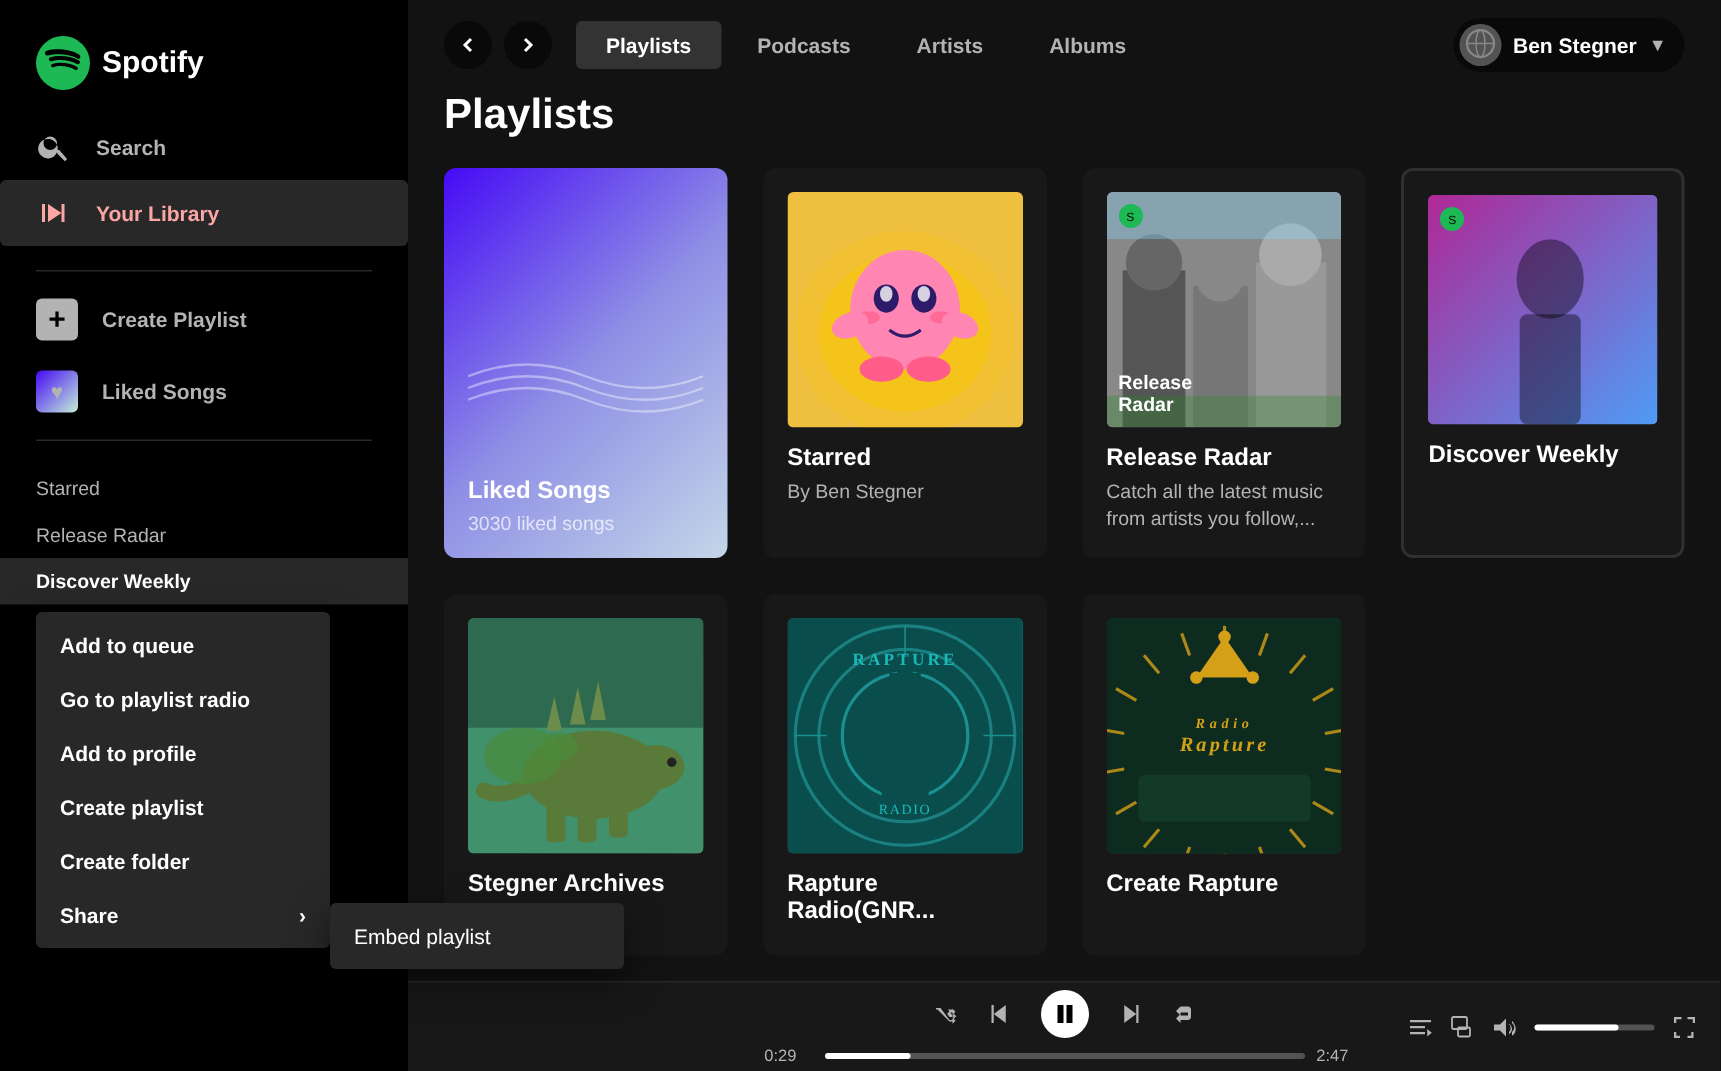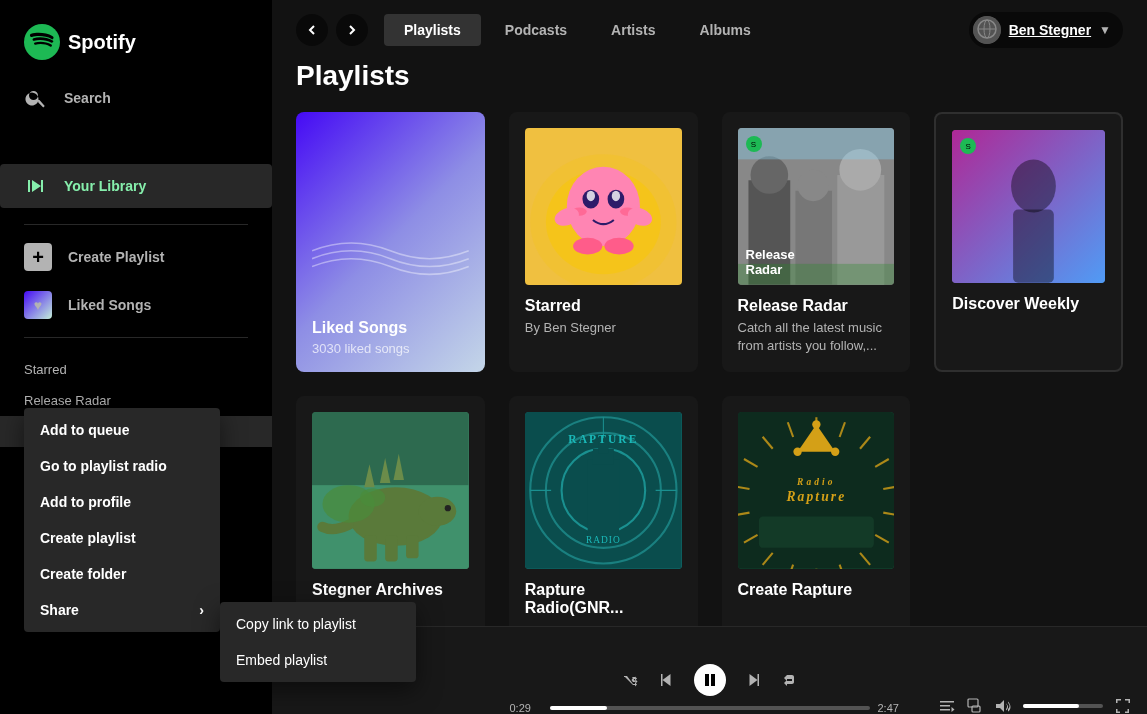--- a/index.html
+++ b/index.html
@@ -51,21 +51,21 @@
       display: flex;
       align-items: center;
       gap: 16px;
       padding: 10px 24px;
       color: #b3b3b3;
       cursor: pointer;
       font-size: 14px;
       font-weight: 600;
       transition: color 0.1s;
     }
-    .nav-item.active { color: #86efac; background: #282828; border-radius: 4px; margin-top: 44px; }
+    .nav-item.active { color: #fca5a5; background: #282828; border-radius: 4px; }
 
     .nav-icon {
       width: 24px;
       height: 24px;
       display: flex;
       align-items: center;
       justify-content: center;
     }
 
     .sidebar-divider {
@@ -242,21 +242,20 @@
       background: #535353;
       display: flex;
       align-items: center;
       justify-content: center;
       overflow: hidden;
     }
 
     .user-name {
       font-size: 14px;
       font-weight: 600;
-      text-decoration: underline;
     }
 
     .main-scroll {
       flex: 1;
       overflow-y: auto;
       padding: 0 24px 24px;
     }
 
     .section-title {
       font-size: 28px;
@@ -381,25 +380,25 @@
       height: 100%;
       background: linear-gradient(135deg, #0a3d2e, #1a6b4a);
       display: flex;
       align-items: center;
       justify-content: center;
       position: relative;
     }
 
     
     .player-bar {
-      height: 88px;
+      height: 60px;
       background: #181818;
       border-top: 1px solid #282828;
       display: flex;
-      align-items: flex-end;
+      align-items: center;
       padding: 0 16px;
       gap: 16px;
     }
 
     .player-left {
       flex: 1;
       display: flex;
       align-items: center;
       gap: 12px;
     }
@@ -594,23 +593,20 @@
         <div class="context-menu-item">
           <span>Create folder</span>
         </div>
         <div class="context-menu-item">
           <span>Share</span>
           <span>›</span>
         </div>
       </div>
 
       <div class="context-submenu">
-        <div class="context-submenu-item">
-          <span>Copy link to playlist</span>
-        </div>
         <div class="context-submenu-item">
           <span>Embed playlist</span>
         </div>
       </div>
     </div>
   </div>
 
   <div class="main-content">
 
     <div class="topbar">

